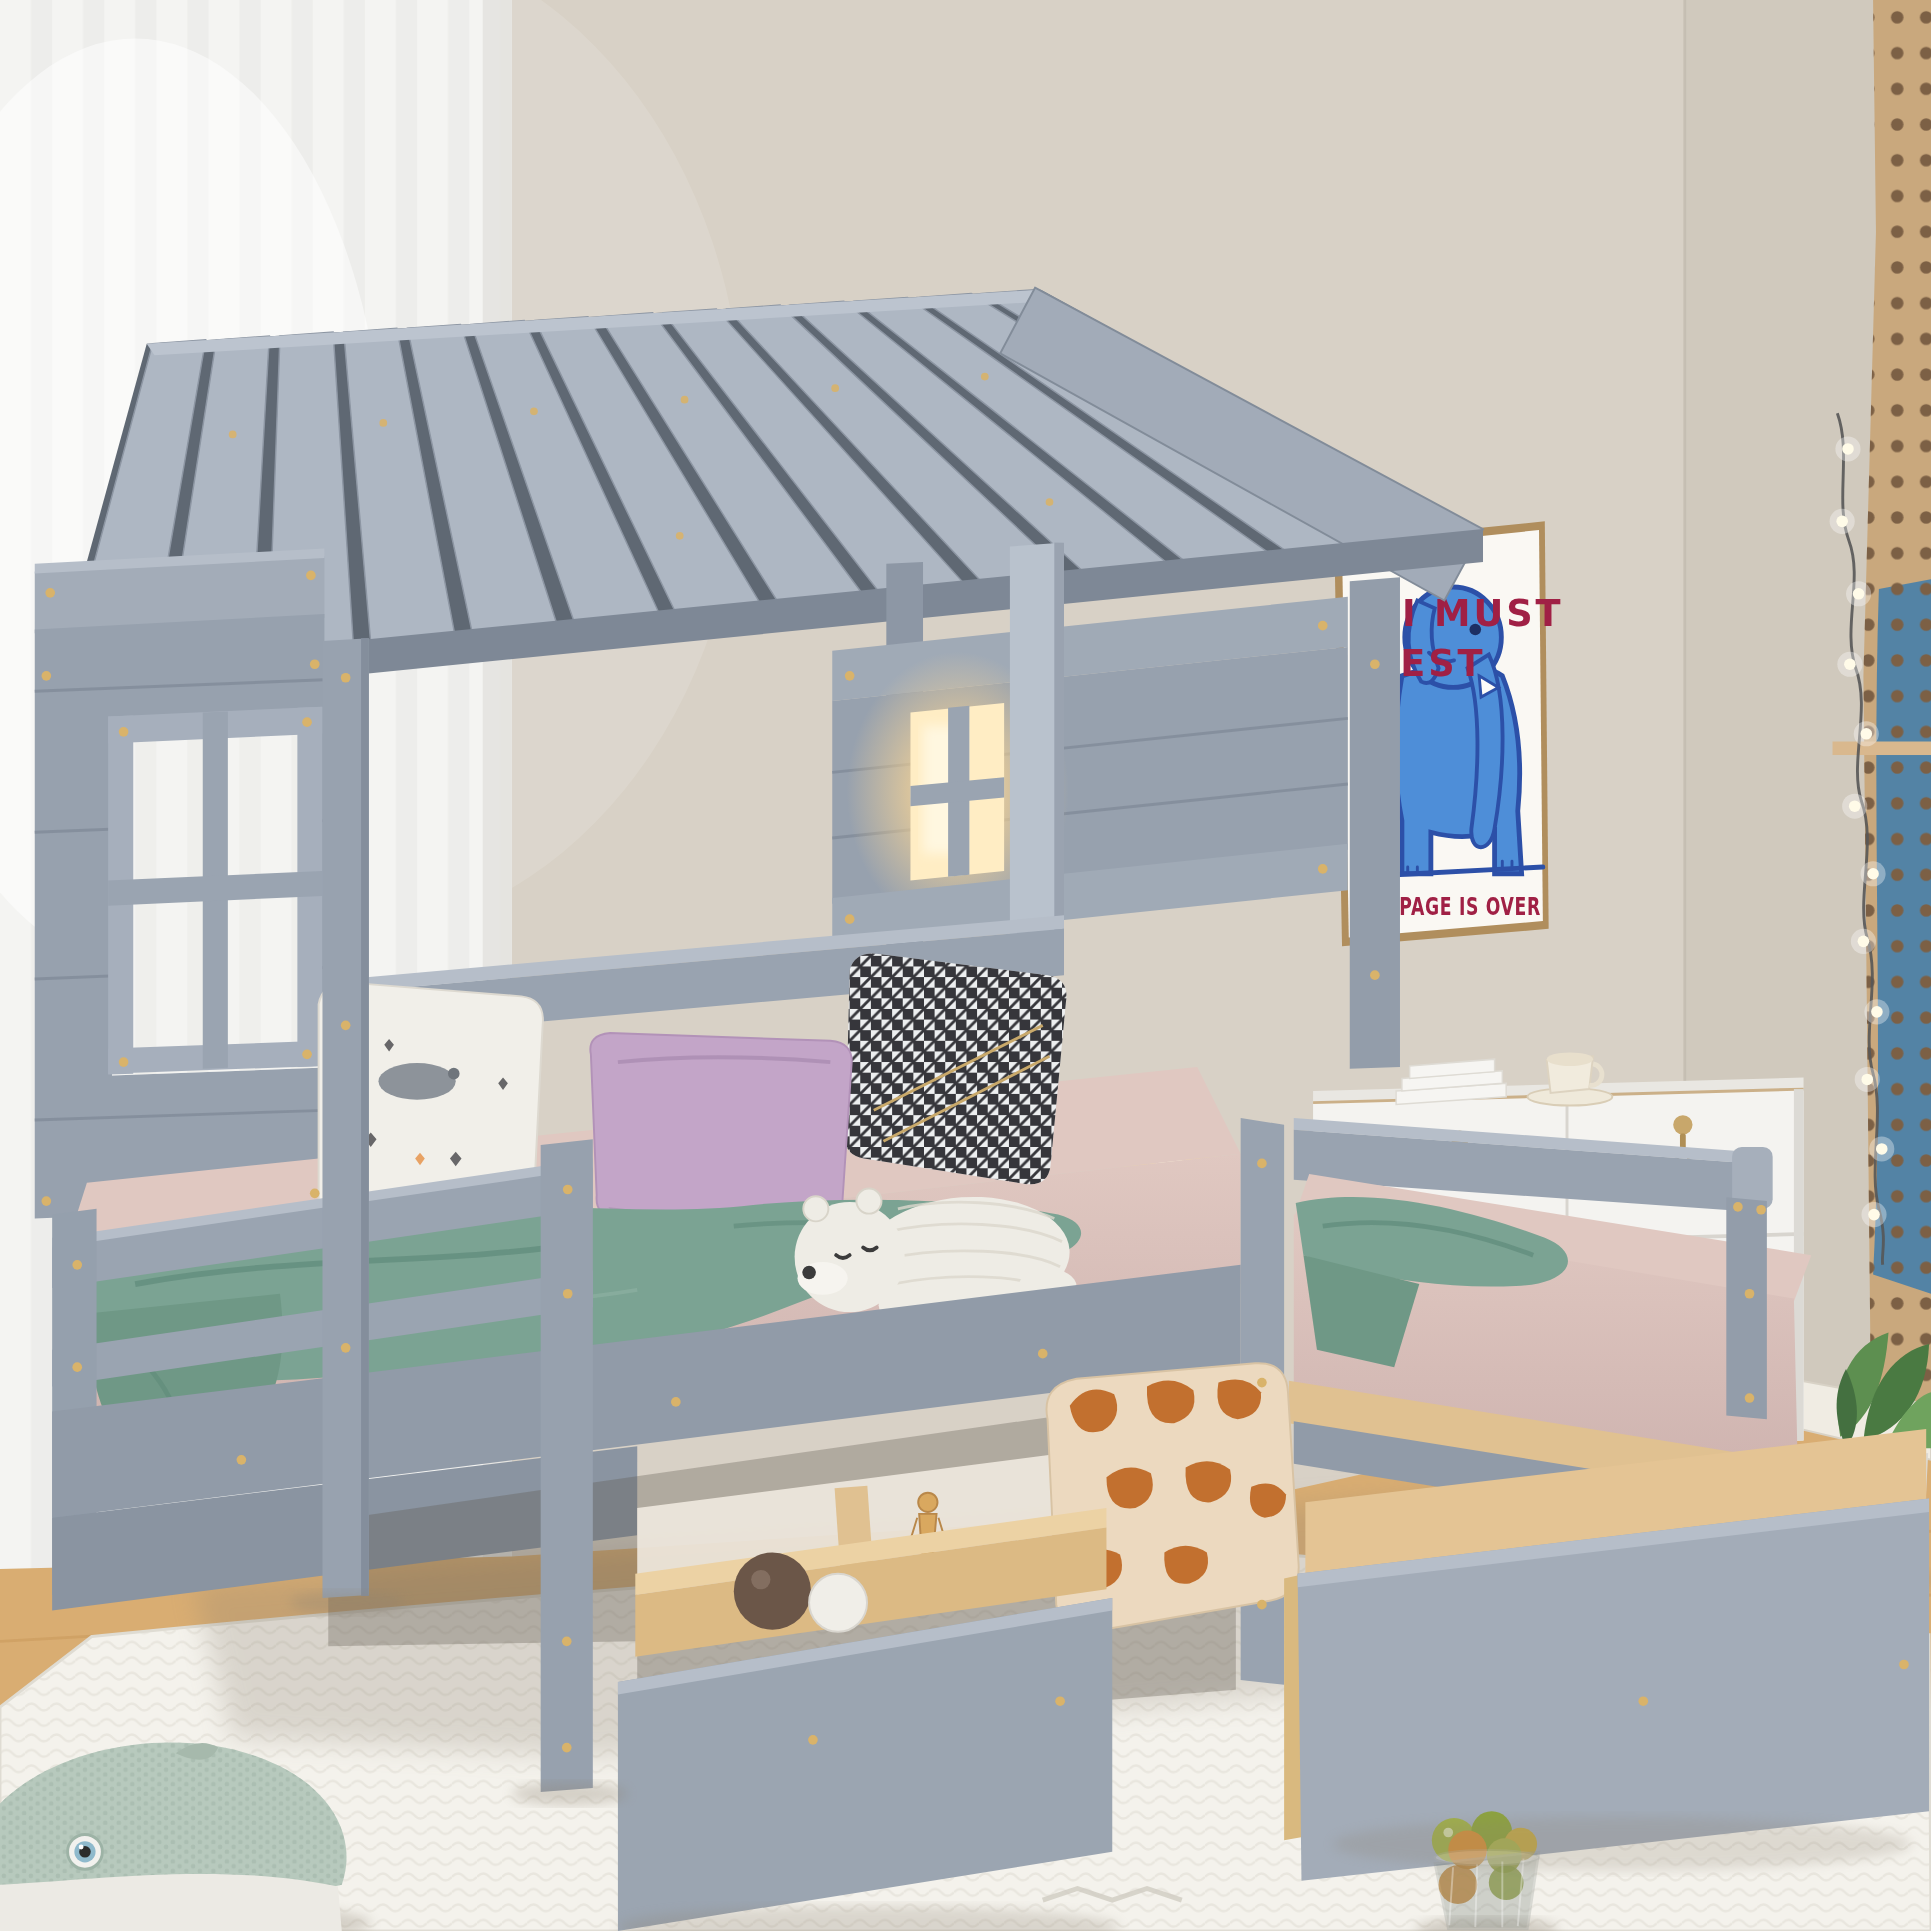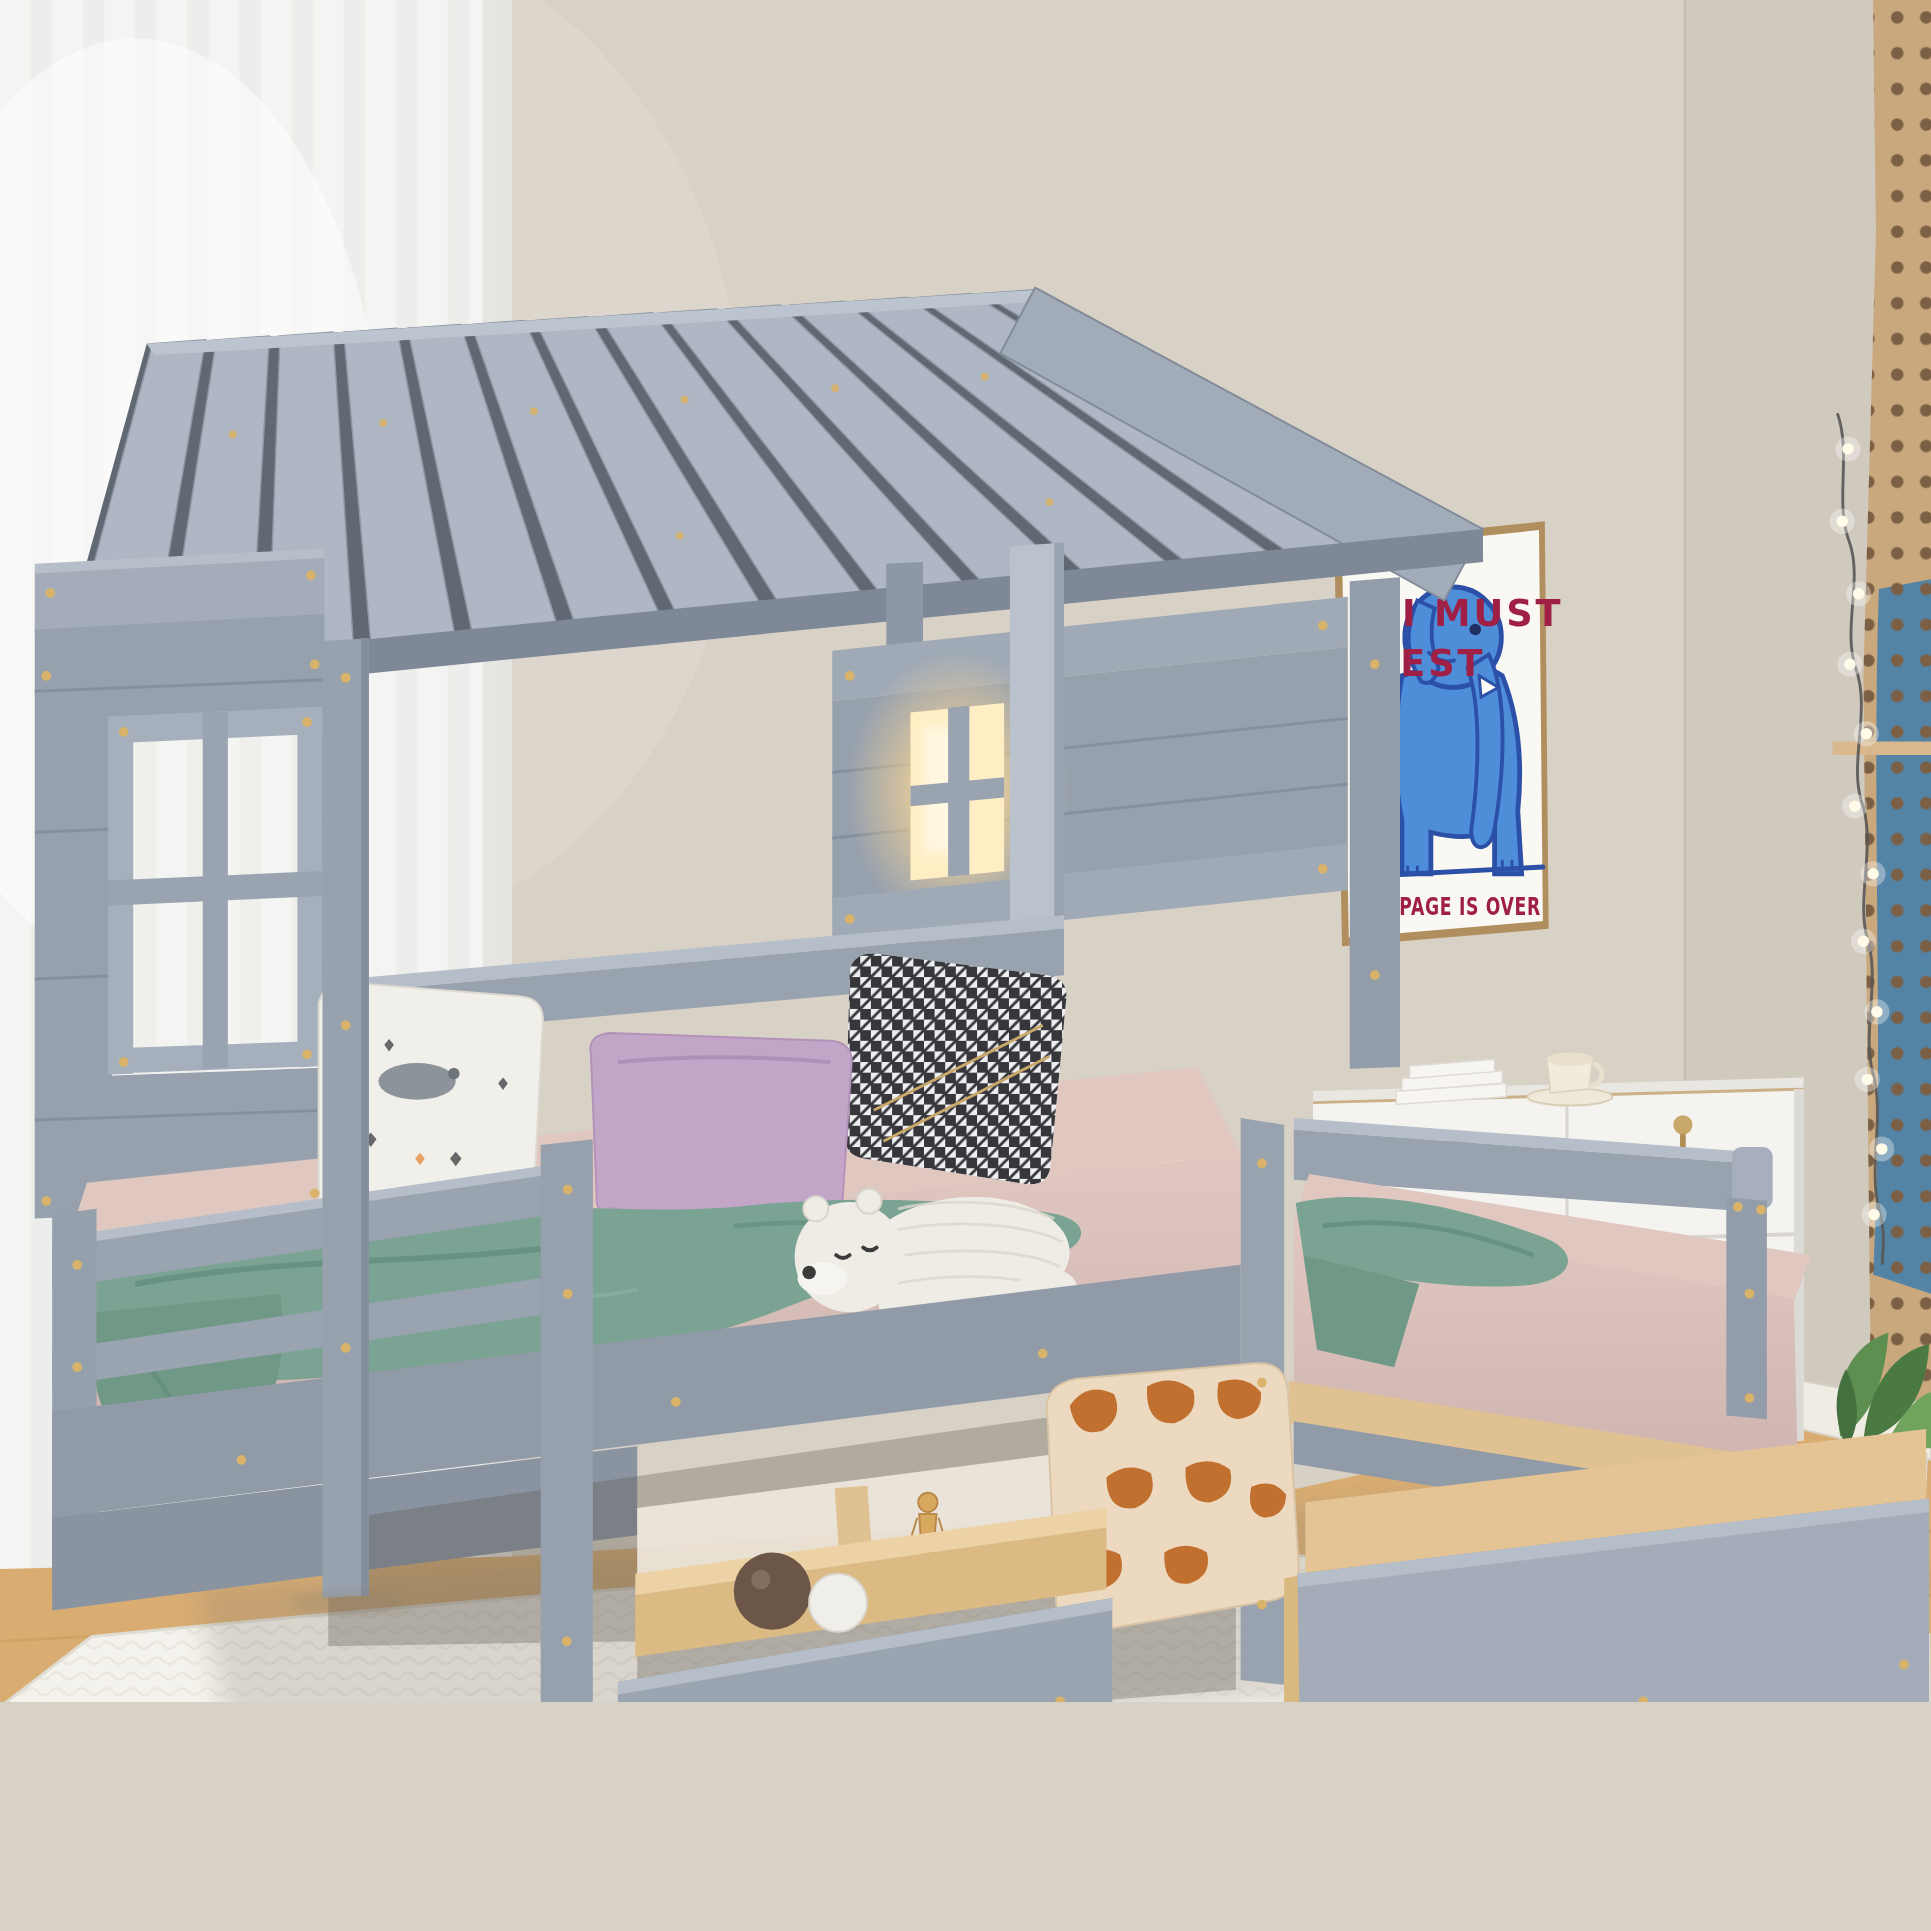--- a/index.html
+++ b/index.html
@@ -1,16 +1,16 @@
 <!DOCTYPE html>
 <html style="--wall: #d8d1c6; --wall-right: #d0c9bd; --curtain: #f4f4f2; --frame: #97a1ae; --frame-dark: #7e8896; --frame-light: #b6bec9; --roof-slat: #aeb7c3; --roof-gap: #5f6873; --mattress: #cfb4b0; --mattress-light: #e0c8c1; --blanket: #7ba393; --blanket-dark: #5f8a7a; --pillow-white: #f1efe9; --lilac: #c3a5c8; --hound-dark: #26262b; --hound-light: #edeff0; --giraffe-base: #ecd9bf; --giraffe-patch: #c2702f; --bear: #eeece5; --wood: #e0c191; --floor: #d9ad72; --rug: #f4f2ec; --rug-line: #e1ded5; --poster-bg: #faf8f3; --poster-frame: #b08e5d; --poster-red: #a02045; --elephant: #4e8ed8; --elephant-dark: #2c50a8; --pegboard: #c9a87d; --peg-hole: #7c6045; --sideboard: #f4f3f0; --plant: #4f7f45; --whale: #b7c9bd; --glow: #ffe3ae; --gold: #d9b36a;"><head>
 <meta charset="utf-8">
 <style>
   html,body{margin:0;padding:0;background:#d8d1c6;}
-  .stage{position:relative;width:1931px;height:1702px;overflow:hidden;font-family:"DejaVu Sans",sans-serif;}
+  .stage{position:relative;width:1931px;height:1931px;overflow:hidden;font-family:"DejaVu Sans",sans-serif;}
   .stage svg{position:absolute;left:0;top:0;}
   .poster-text{font-family:"DejaVu Sans",sans-serif;font-weight:700;fill:var(--poster-red);}
   .c-frame{fill:var(--frame);}
   .c-framel{fill:var(--frame-light);}
   .c-slat{fill:var(--roof-slat);}
   .c-gold{fill:var(--gold);}
   .c-wood{fill:var(--wood);}
   .c-teal{fill:var(--blanket);}
   .c-matt{fill:url(#g-matt);}
   .seam{stroke:#818b99;stroke-width:3;opacity:.8;}

